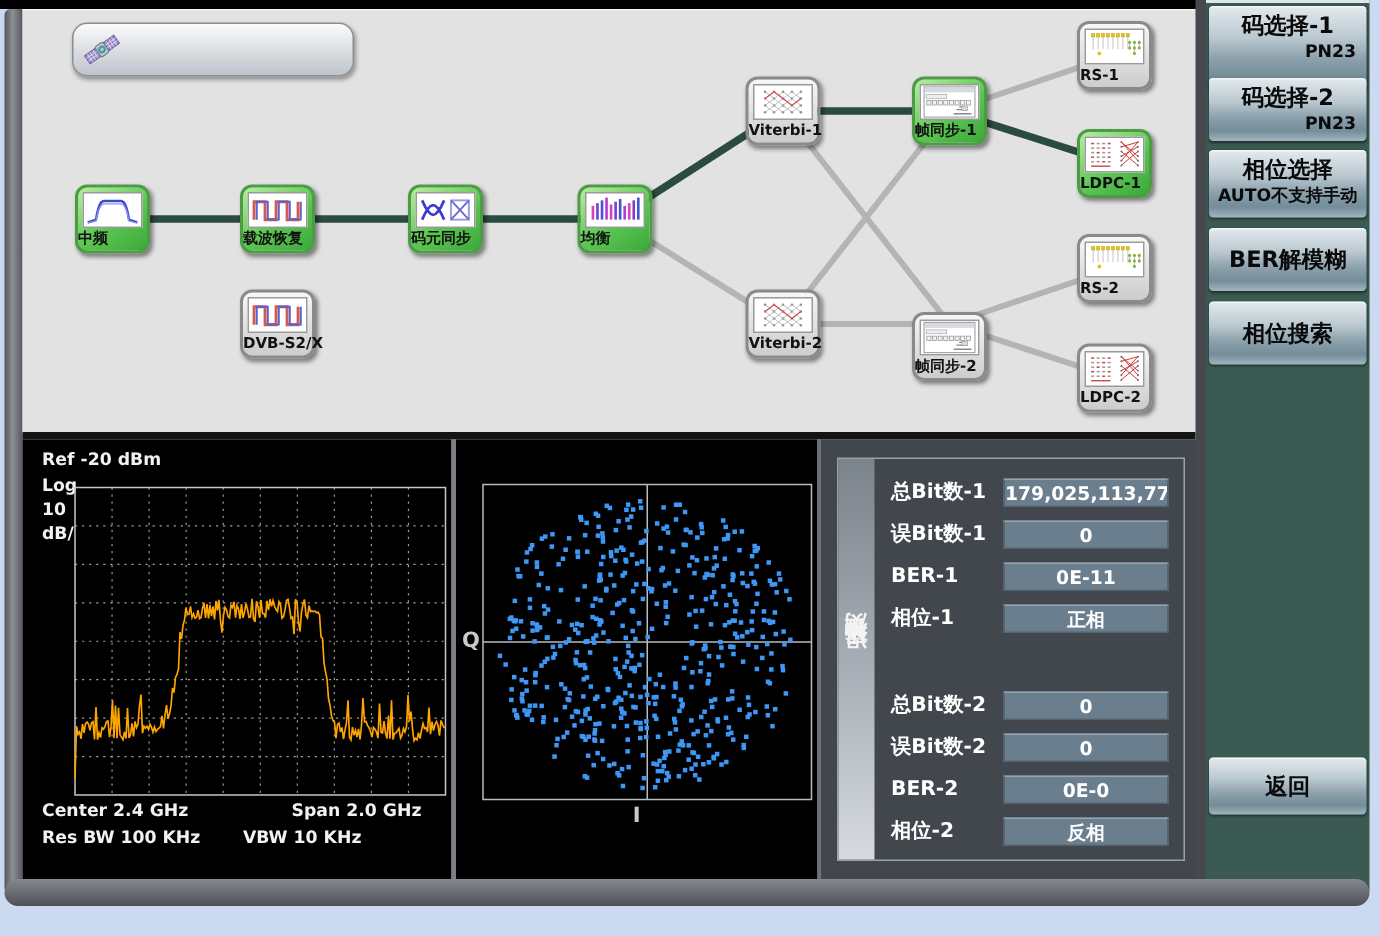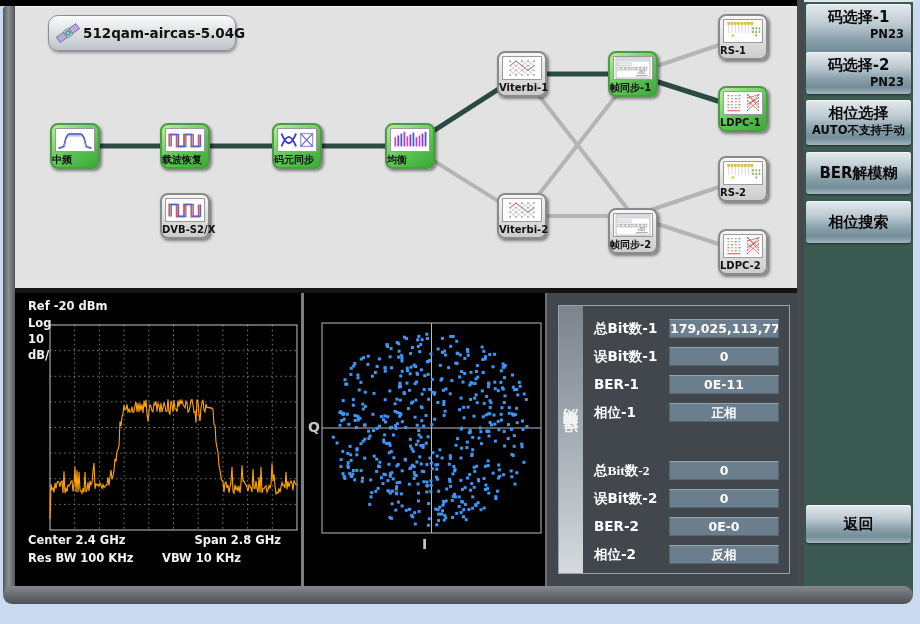--- a/index.html
+++ b/index.html
@@ -415,21 +415,20 @@
           <g transform="rotate(-35 12 11)">
             <rect x="1" y="8" width="8" height="6" fill="#9a8cc8" stroke="#6a5ca8" stroke-width="0.6"></rect>
             <rect x="15" y="8" width="8" height="6" fill="#9a8cc8" stroke="#6a5ca8" stroke-width="0.6"></rect>
             <path d="M3 8 V14 M5 8 V14 M7 8 V14 M17 8 V14 M19 8 V14 M21 8 V14 M1 10 H9 M1 12 H9 M15 10 H23 M15 12 H23" stroke="#e9e9f5" stroke-width="0.45" fill="none"></path>
             <rect x="9" y="7.2" width="6" height="7.6" rx="1.2" fill="#c0c4cc" stroke="#70757d" stroke-width="0.6"></rect>
             <circle cx="12" cy="11" r="2.3" fill="#3d9aa0"></circle>
             <circle cx="12" cy="11" r="1.1" fill="#9fd4d6"></circle>
           </g>
         </svg>
       </span>
-      <span class="title-text">512qam-aircas-5.04G</span>
     </div>
   </div>
 
   <div class="panel-sep"></div>
 
   <div class="spectrum-panel">
     <div class="stext" style="left:13px;top:6px">Ref  -20 dBm</div>
     <div class="stext" style="left:13px;top:23px">Log</div>
     <div class="stext" style="left:13px;top:39px">10</div>
     <div class="stext" style="left:13px;top:55px">dB/</div>
@@ -447,21 +446,21 @@
         <line x1="35" y1="83.25" x2="282" y2="83.25" stroke="#9a9a9a" stroke-width="0.8" stroke-dasharray="1.5 3.2"></line>
         <line x1="35" y1="108.875" x2="282" y2="108.875" stroke="#9a9a9a" stroke-width="0.8" stroke-dasharray="1.5 3.2"></line>
         <line x1="35" y1="134.5" x2="282" y2="134.5" stroke="#9a9a9a" stroke-width="0.8" stroke-dasharray="1.5 3.2"></line>
         <line x1="35" y1="160.125" x2="282" y2="160.125" stroke="#9a9a9a" stroke-width="0.8" stroke-dasharray="1.5 3.2"></line>
         <line x1="35" y1="185.75" x2="282" y2="185.75" stroke="#9a9a9a" stroke-width="0.8" stroke-dasharray="1.5 3.2"></line>
         <line x1="35" y1="211.375" x2="282" y2="211.375" stroke="#9a9a9a" stroke-width="0.8" stroke-dasharray="1.5 3.2"></line>
         <rect x="35" y="32" width="247" height="205" fill="none" stroke="#c6c6c6" stroke-width="1"></rect>
         <polyline points="35.0,226.0 36.0,191.1 37.0,196.5 38.0,194.9 39.0,199.5 40.0,189.8 41.0,195.5 42.0,189.6 43.0,188.4 44.0,189.7 45.0,193.9 46.0,188.8 47.0,188.1 48.0,199.9 49.0,178.3 50.0,200.1 51.0,195.5 52.0,198.7 53.0,192.2 54.0,193.1 55.0,191.3 56.0,188.1 57.0,187.7 58.0,198.4 59.0,191.6 60.0,173.8 61.0,198.9 62.0,177.4 63.0,199.2 64.0,178.8 65.0,196.9 66.0,198.4 67.0,200.1 68.0,195.0 69.0,199.3 70.0,179.1 71.0,199.0 72.0,196.9 73.0,189.2 74.0,197.9 75.0,187.9 76.0,192.1 77.0,189.7 78.0,177.5 79.0,170.1 80.0,195.8 81.0,191.1 82.0,192.4 83.0,191.2 84.0,193.3 85.0,189.9 86.0,191.9 87.0,195.2 88.0,191.7 89.0,194.7 90.0,193.2 91.0,192.5 92.0,191.4 93.0,184.2 94.0,192.6 95.0,183.6 96.0,177.1 97.0,186.2 98.0,182.9 99.0,177.7 100.0,165.7 101.0,168.7 102.0,158.6 103.0,156.6 104.0,152.7 105.0,128.4 106.0,132.9 107.0,123.9 108.0,120.4 109.0,112.1 110.0,116.7 111.0,116.5 112.0,111.2 113.0,118.7 114.0,116.2 115.0,119.2 116.0,118.5 117.0,113.7 118.0,119.5 119.0,118.7 120.0,112.5 121.0,108.9 122.0,118.9 123.0,109.7 124.0,119.3 125.0,110.2 126.0,117.7 127.0,111.3 128.0,119.9 129.0,107.6 130.0,114.1 131.0,106.9 132.0,120.9 133.0,128.8 134.0,117.0 135.0,111.8 136.0,113.5 137.0,117.9 138.0,118.9 139.0,110.5 140.0,112.0 141.0,108.2 142.0,118.8 143.0,110.6 144.0,113.0 145.0,119.6 146.0,109.7 147.0,118.9 148.0,115.1 149.0,109.4 150.0,113.2 151.0,118.6 152.0,118.2 153.0,106.2 154.0,119.4 155.0,121.6 156.0,107.9 157.0,111.4 158.0,119.0 159.0,107.0 160.0,116.0 161.0,116.0 162.0,118.8 163.0,107.6 164.0,113.7 165.0,106.5 166.0,111.2 167.0,107.4 168.0,111.2 169.0,113.2 170.0,114.7 171.0,108.2 172.0,110.2 173.0,119.2 174.0,118.0 175.0,113.9 176.0,107.3 177.0,106.5 178.0,112.2 179.0,119.3 180.0,118.4 181.0,129.8 182.0,106.5 183.0,108.7 184.0,121.8 185.0,128.0 186.0,115.1 187.0,109.8 188.0,106.7 189.0,117.1 190.0,118.8 191.0,110.8 192.0,114.7 193.0,114.3 194.0,114.8 195.0,114.3 196.0,115.5 197.0,115.0 198.0,116.8 199.0,131.5 200.0,132.4 201.0,148.9 202.0,154.7 203.0,159.5 204.0,172.7 205.0,177.1 206.0,184.1 207.0,187.4 208.0,188.4 209.0,199.1 210.0,189.9 211.0,189.0 212.0,195.0 213.0,192.0 214.0,199.8 215.0,193.7 216.0,188.7 217.0,173.8 218.0,198.5 219.0,200.3 220.0,191.7 221.0,197.1 222.0,193.8 223.0,198.3 224.0,192.9 225.0,200.0 226.0,190.5 227.0,172.4 228.0,188.2 229.0,188.0 230.0,190.6 231.0,192.1 232.0,194.7 233.0,198.4 234.0,191.9 235.0,193.1 236.0,195.1 237.0,199.1 238.0,176.1 239.0,195.1 240.0,195.6 241.0,187.7 242.0,195.7 243.0,199.4 244.0,184.1 245.0,199.4 246.0,173.8 247.0,200.1 248.0,195.8 249.0,195.7 250.0,194.0 251.0,192.6 252.0,199.1 253.0,197.1 254.0,192.6 255.0,195.0 256.0,191.3 257.0,170.3 258.0,188.0 259.0,181.4 260.0,192.7 261.0,200.9 262.0,199.2 263.0,200.2 264.0,195.4 265.0,199.4 266.0,193.9 267.0,189.4 268.0,192.7 269.0,192.1 270.0,195.0 271.0,178.7 272.0,196.4 273.0,188.3 274.0,194.0 275.0,190.0 276.0,188.0 277.0,190.4 278.0,197.4 279.0,187.3 280.0,189.9 281.0,192.0 282.0,191.8" fill="none" stroke="#ffa500" stroke-width="1.1"></polyline>
       </svg>
     <div class="stext" style="left:13px;top:240px">Center 2.4 GHz</div>
-    <div class="stext" style="right:20px;top:240px">Span 2.8 GHz</div>
+    <div class="stext" style="right:20px;top:240px">Span 2.0 GHz</div>
     <div class="stext" style="left:13px;top:258px">Res BW 100 KHz</div>
     <div class="stext" style="left:147px;top:258px">VBW 10 KHz</div>
   </div>
 
   <div class="divider-a"></div>
 
   <div class="constellation-panel">
     <svg id="constellation-svg" width="241" height="293" style="position:absolute;left:0;top:0">
         <rect x="18" y="30" width="219" height="210" fill="none" stroke="#b8bcc0" stroke-width="1"></rect>
         <line x1="18" y1="135" x2="237" y2="135" stroke="#b8bcc0" stroke-width="1"></line>
@@ -1018,21 +1017,21 @@
       <div class="ber-side-label">误码检测</div>
       <div id="ber-rows">
           <div class="ber-row-label" style="left: 35px; top: 13px;">总Bit数-1</div>
           <div class="ber-row-value" style="left: 110px; top: 13px;">179,025,113,776</div>
           <div class="ber-row-label" style="left: 35px; top: 41px;">误Bit数-1</div>
           <div class="ber-row-value" style="left: 110px; top: 41px;">0</div>
           <div class="ber-row-label" style="left: 35px; top: 69px;">BER-1</div>
           <div class="ber-row-value" style="left: 110px; top: 69px;">0E-11</div>
           <div class="ber-row-label" style="left: 35px; top: 97px;">相位-1</div>
           <div class="ber-row-value" style="left: 110px; top: 97px;">正相</div>
-          <div class="ber-row-label" style="left: 35px; top: 155px; font-family: Liberation Serif, serif;">总Bit数-2</div>
+          <div class="ber-row-label" style="left: 35px; top: 155px;">总Bit数-2</div>
           <div class="ber-row-value" style="left: 110px; top: 155px;">0</div>
           <div class="ber-row-label" style="left: 35px; top: 183px;">误Bit数-2</div>
           <div class="ber-row-value" style="left: 110px; top: 183px;">0</div>
           <div class="ber-row-label" style="left: 35px; top: 211px;">BER-2</div>
           <div class="ber-row-value" style="left: 110px; top: 211px;">0E-0</div>
           <div class="ber-row-label" style="left: 35px; top: 239px;">相位-2</div>
           <div class="ber-row-value" style="left: 110px; top: 239px;">反相</div>
         </div>
     </div>
   </div>

